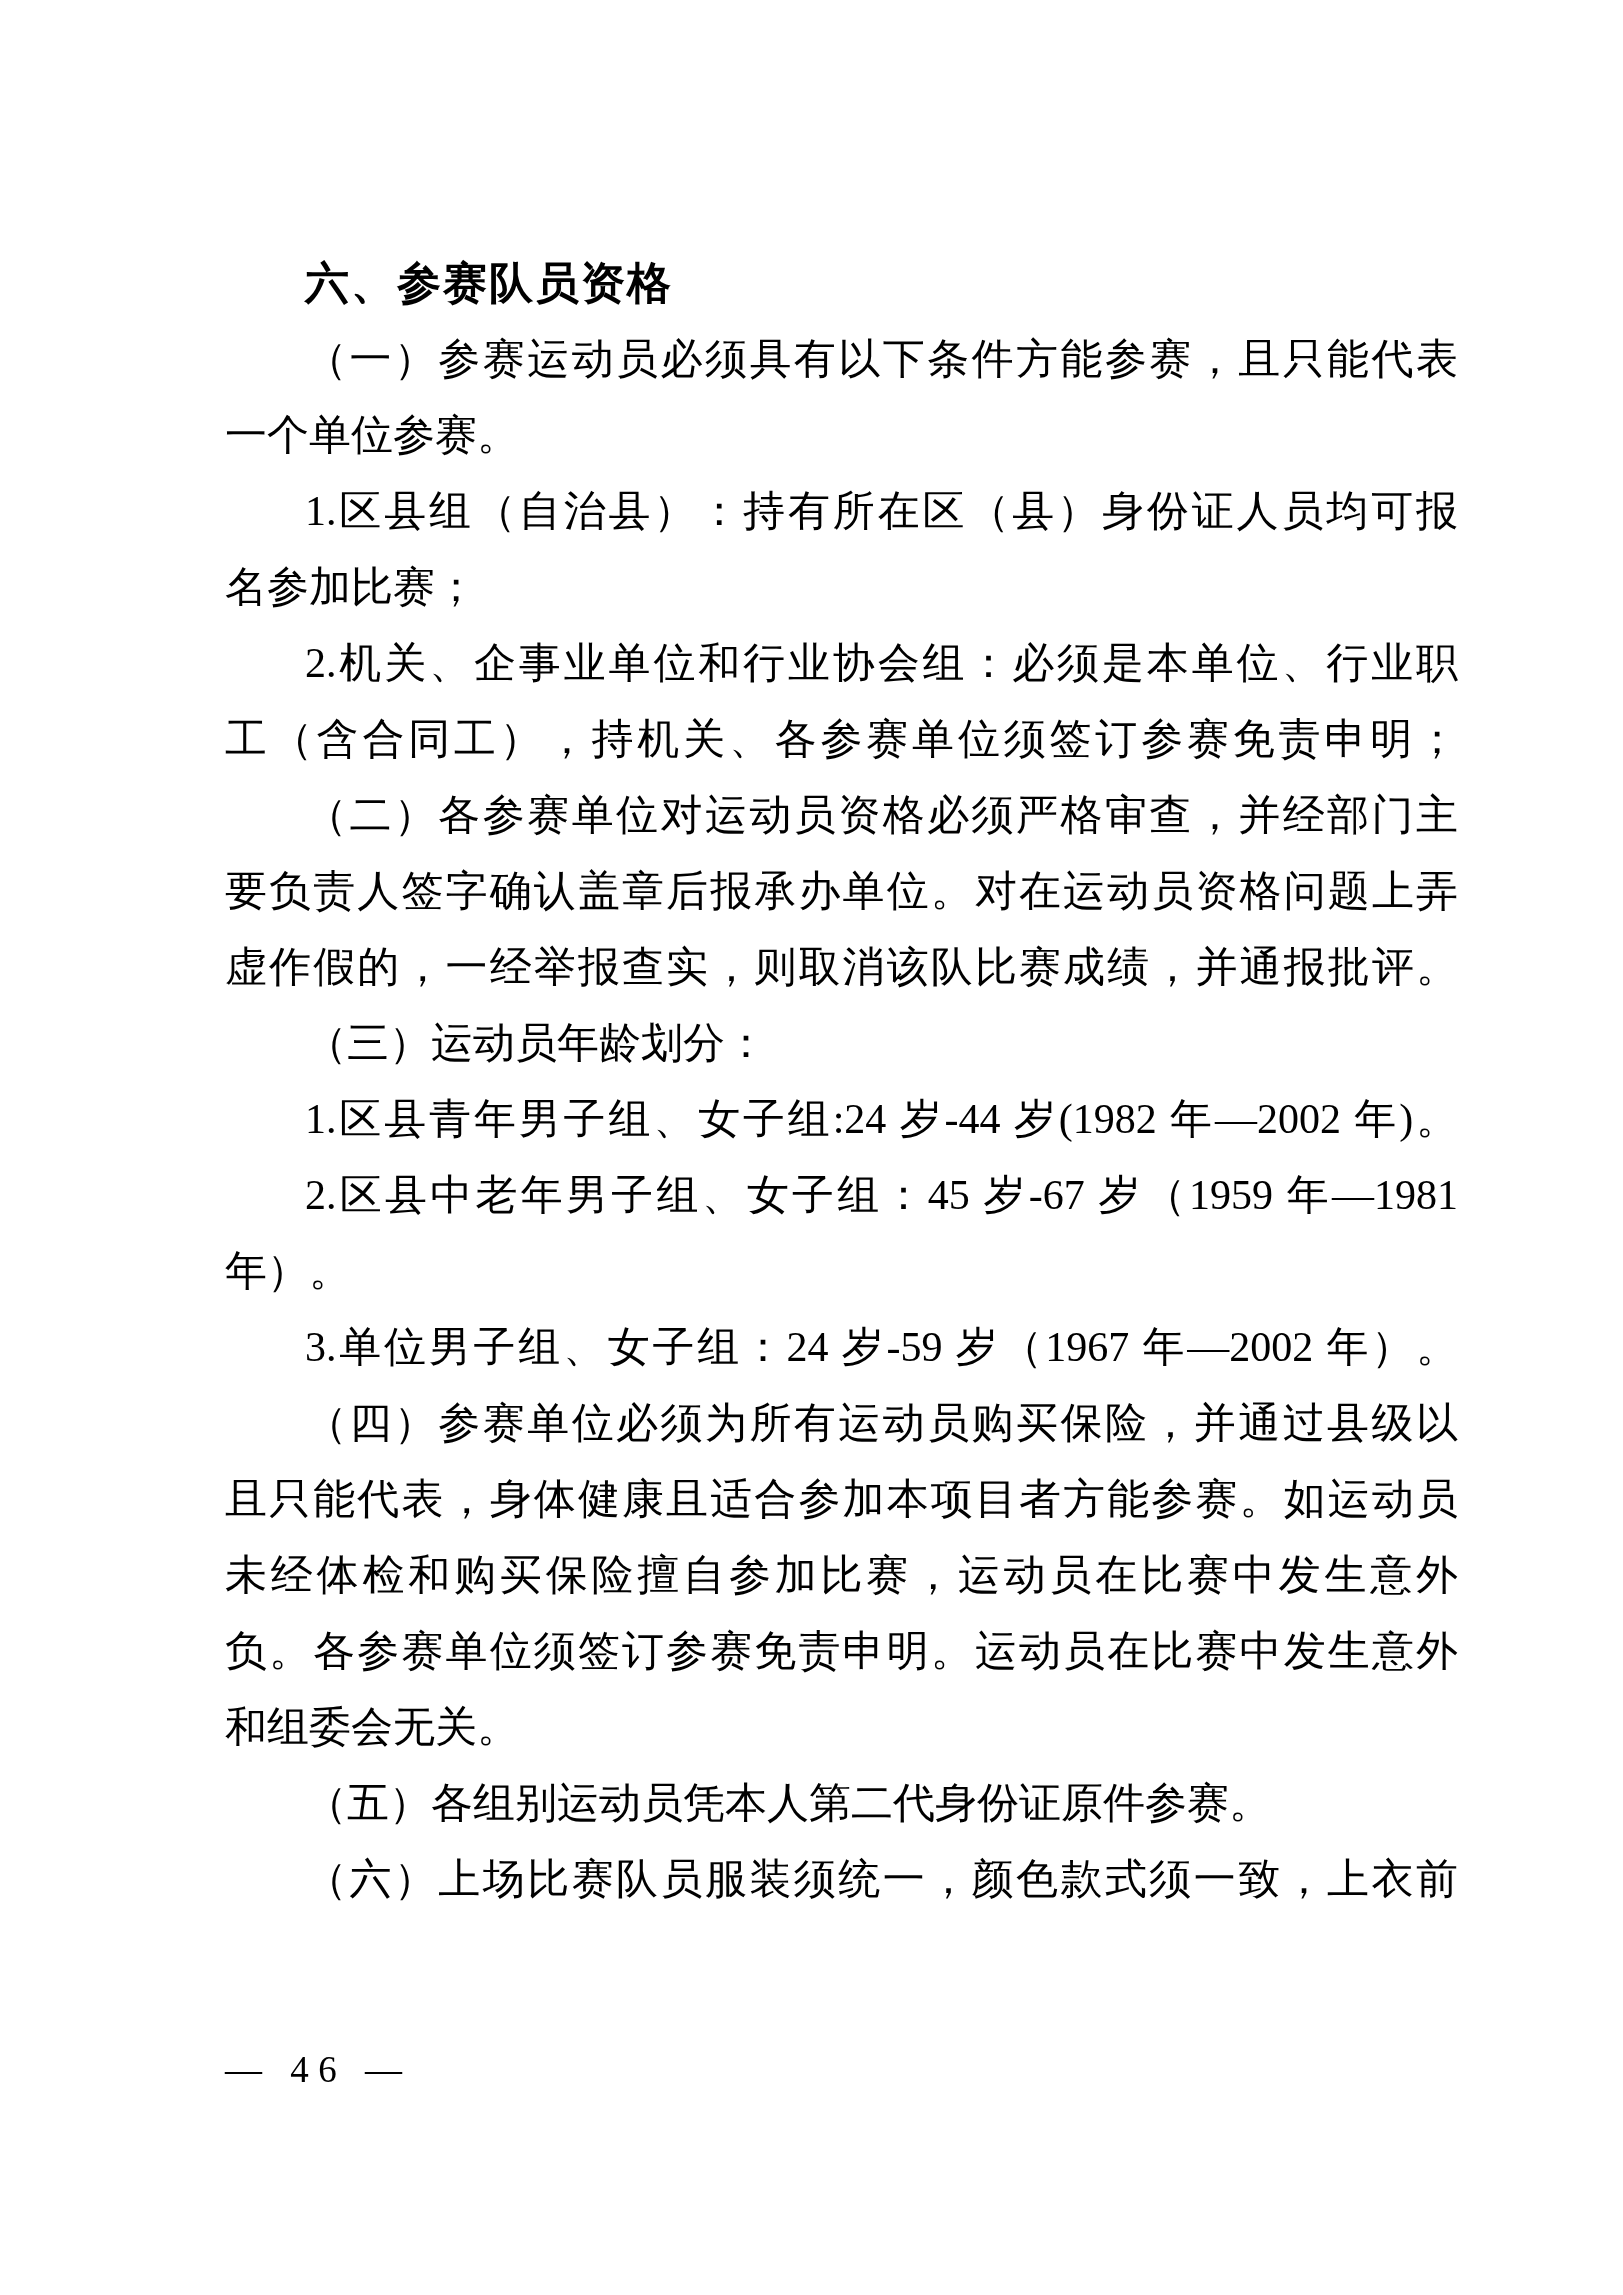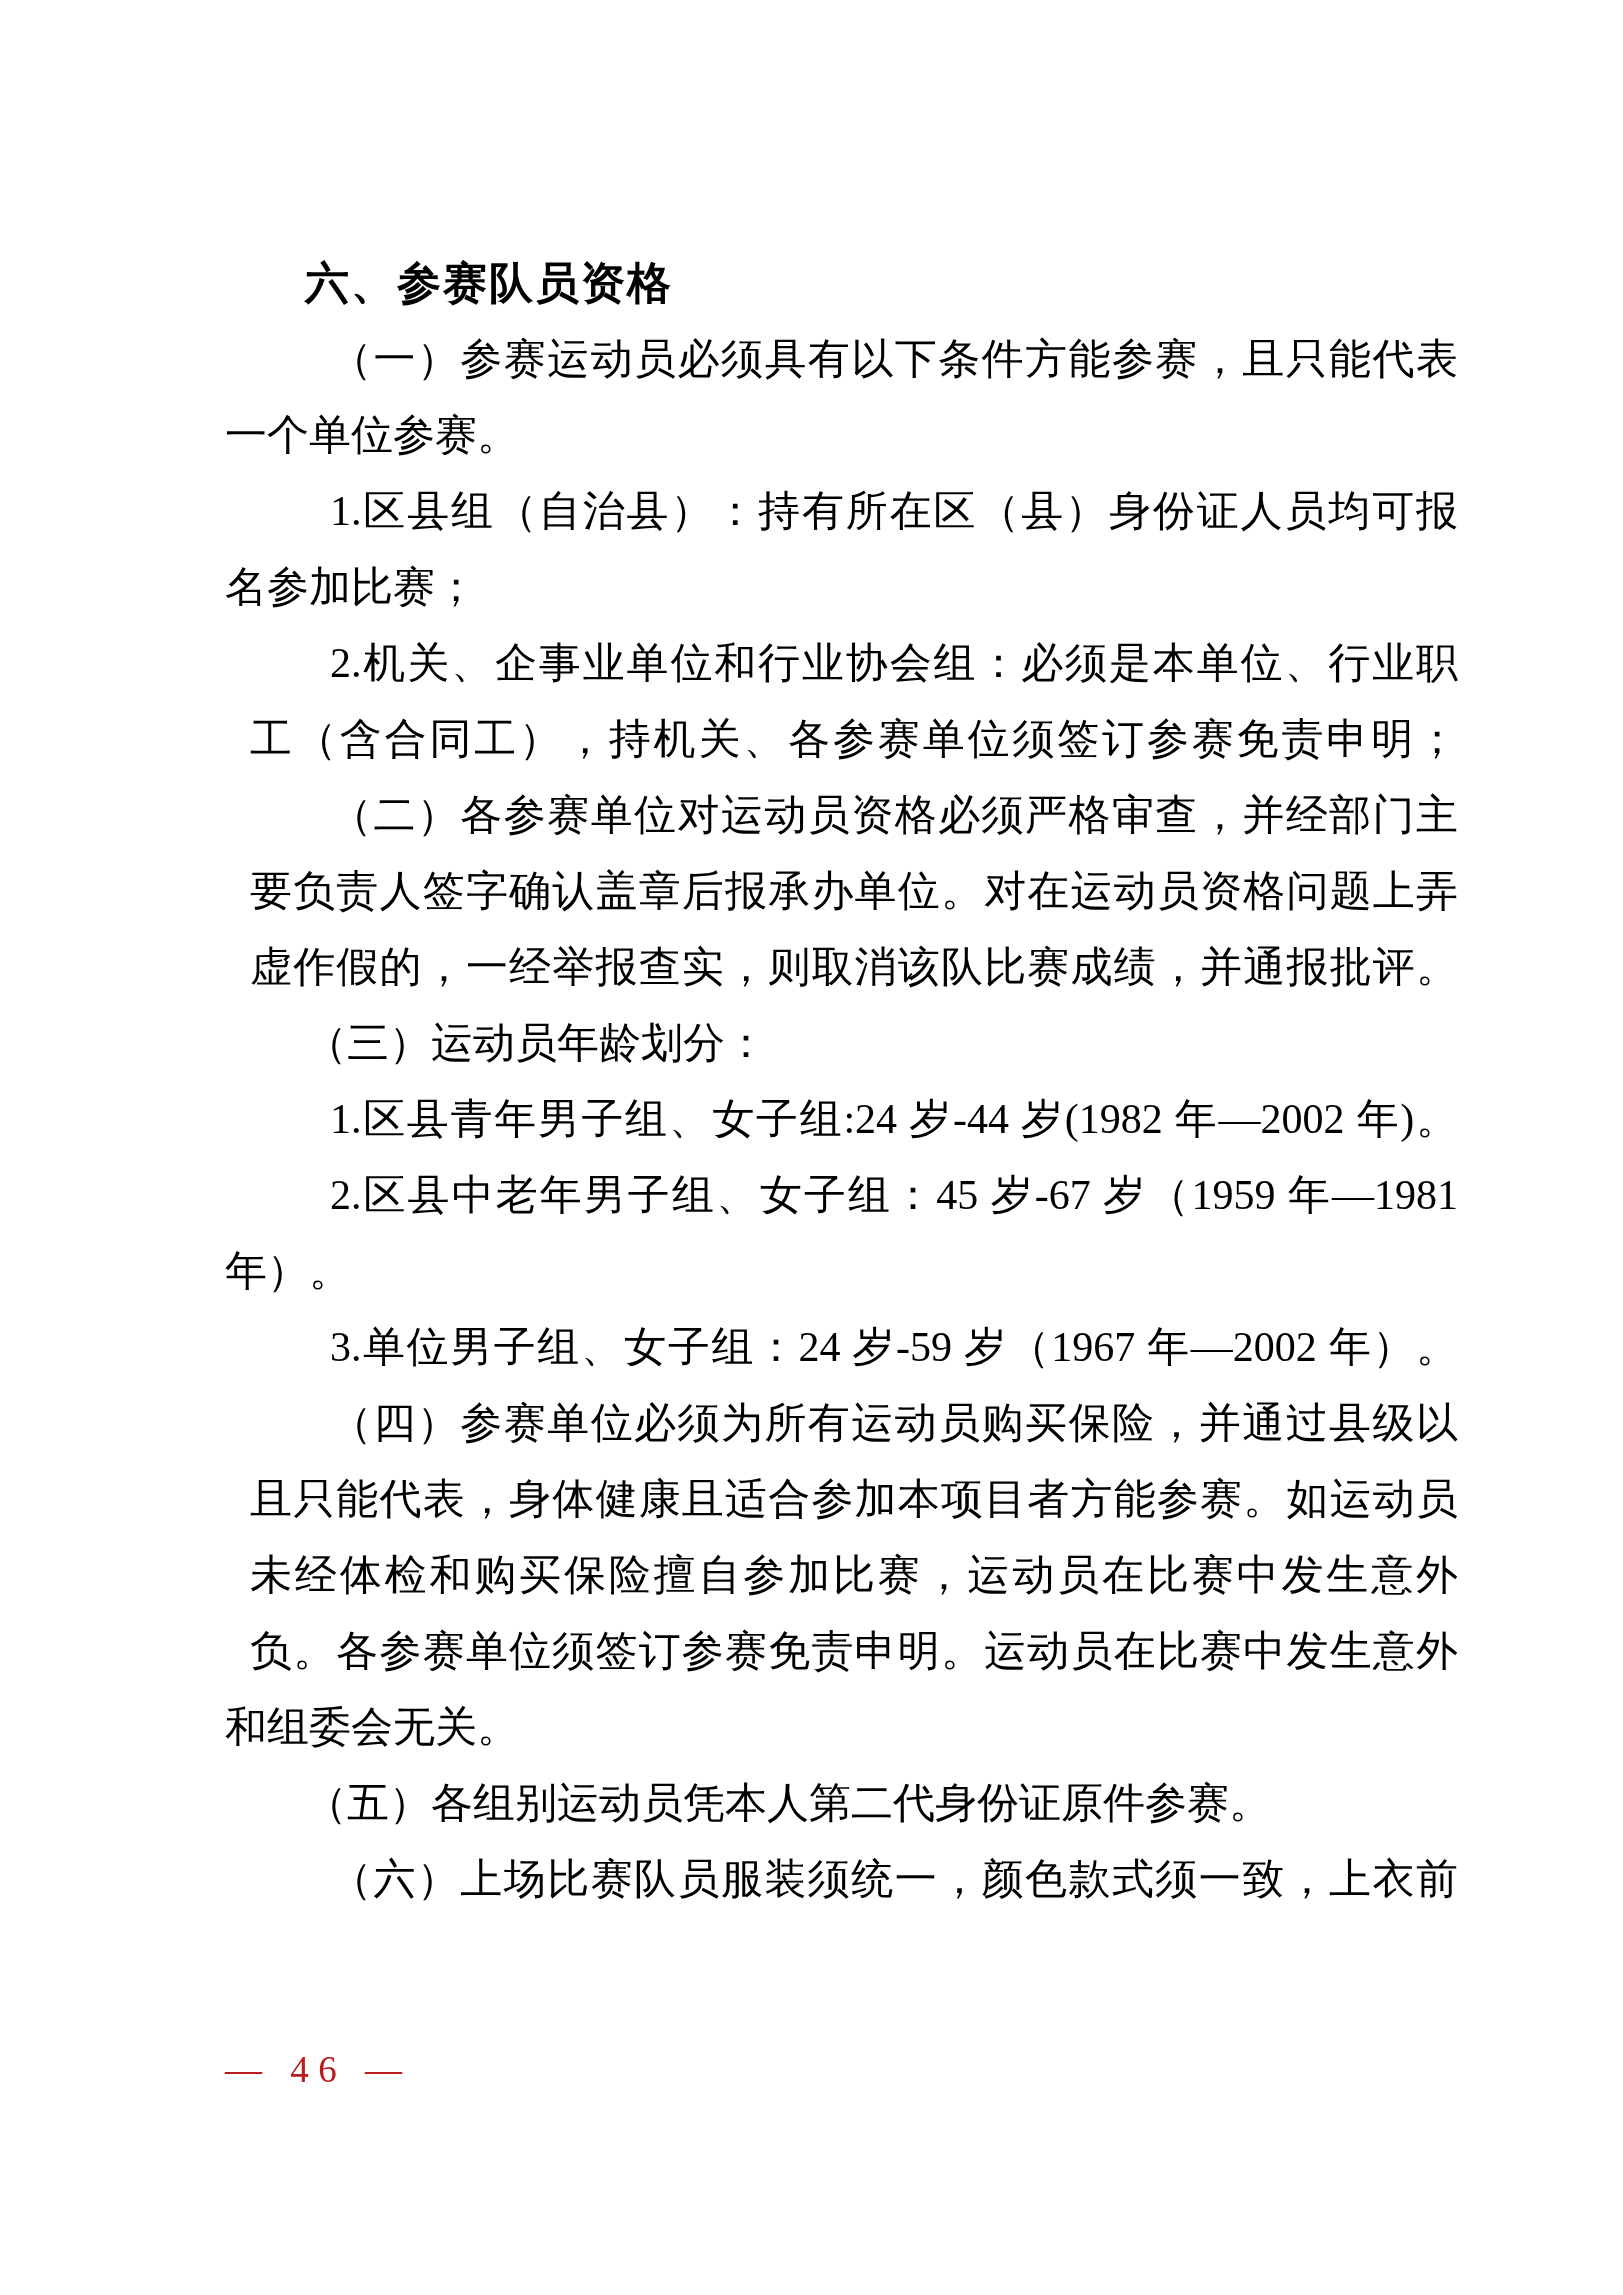--- a/index.html
+++ b/index.html
@@ -34,36 +34,35 @@
     height: 76px;
     text-align: left;
     overflow: visible;
   }
   .indent {
     text-indent: 80px;
   }
   .justify {
     text-align: justify;
     text-align-last: justify;
-    margin-left: 25px;
   }
   .heading {
     font-family: "Liberation Sans", "DejaVu Sans", sans-serif;
     font-weight: 700;
     font-size: 44px;
     letter-spacing: 2px;
   }
   .footer {
     position: absolute;
     left: 213px;
     top: 2032px;
     font-size: 37px;
     line-height: 76px;
     letter-spacing: 9.5px;
-    color: #b91c1c;
+    color: #000000;
   }
 </style>
 </head>
 <body>
 
 <div class="page">
   <div class="text-block">
     <div class="line heading indent">六、参赛队员资格</div>
     <div class="line indent justify">（一）参赛运动员必须具有以下条件方能参赛，且只能代表</div>
     <div class="line">一个单位参赛。</div>

